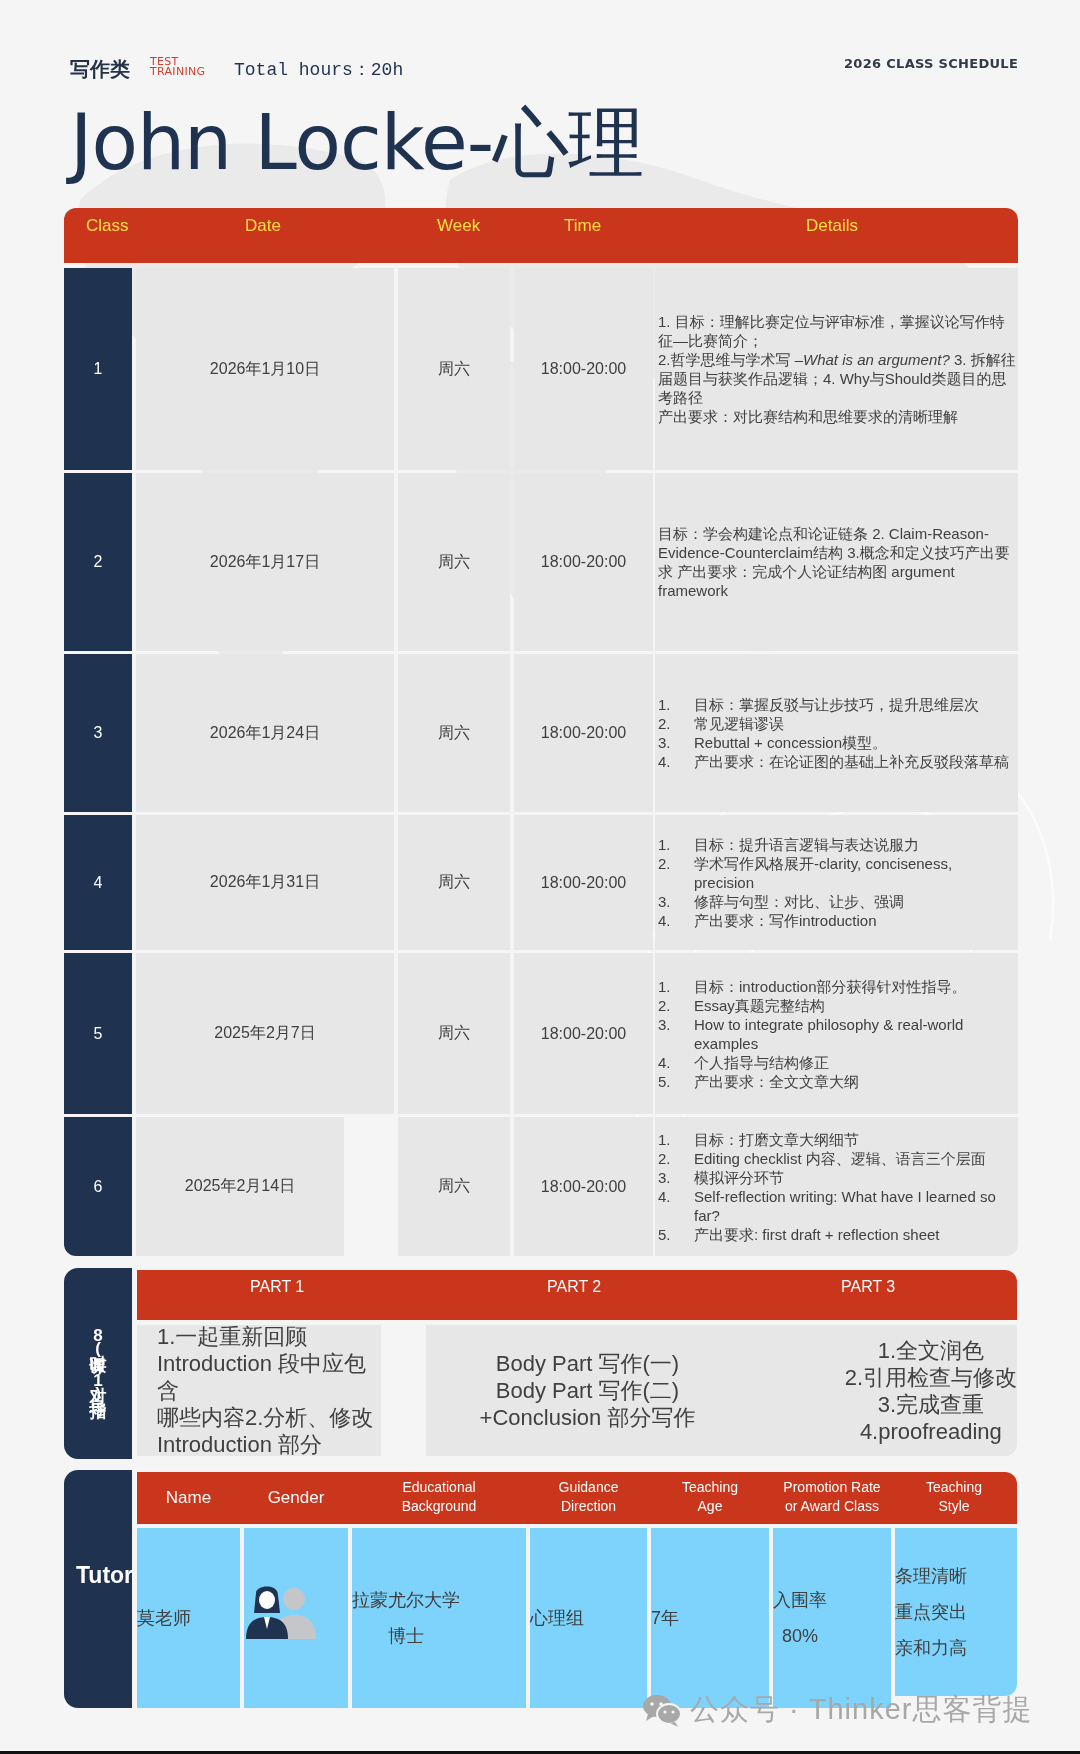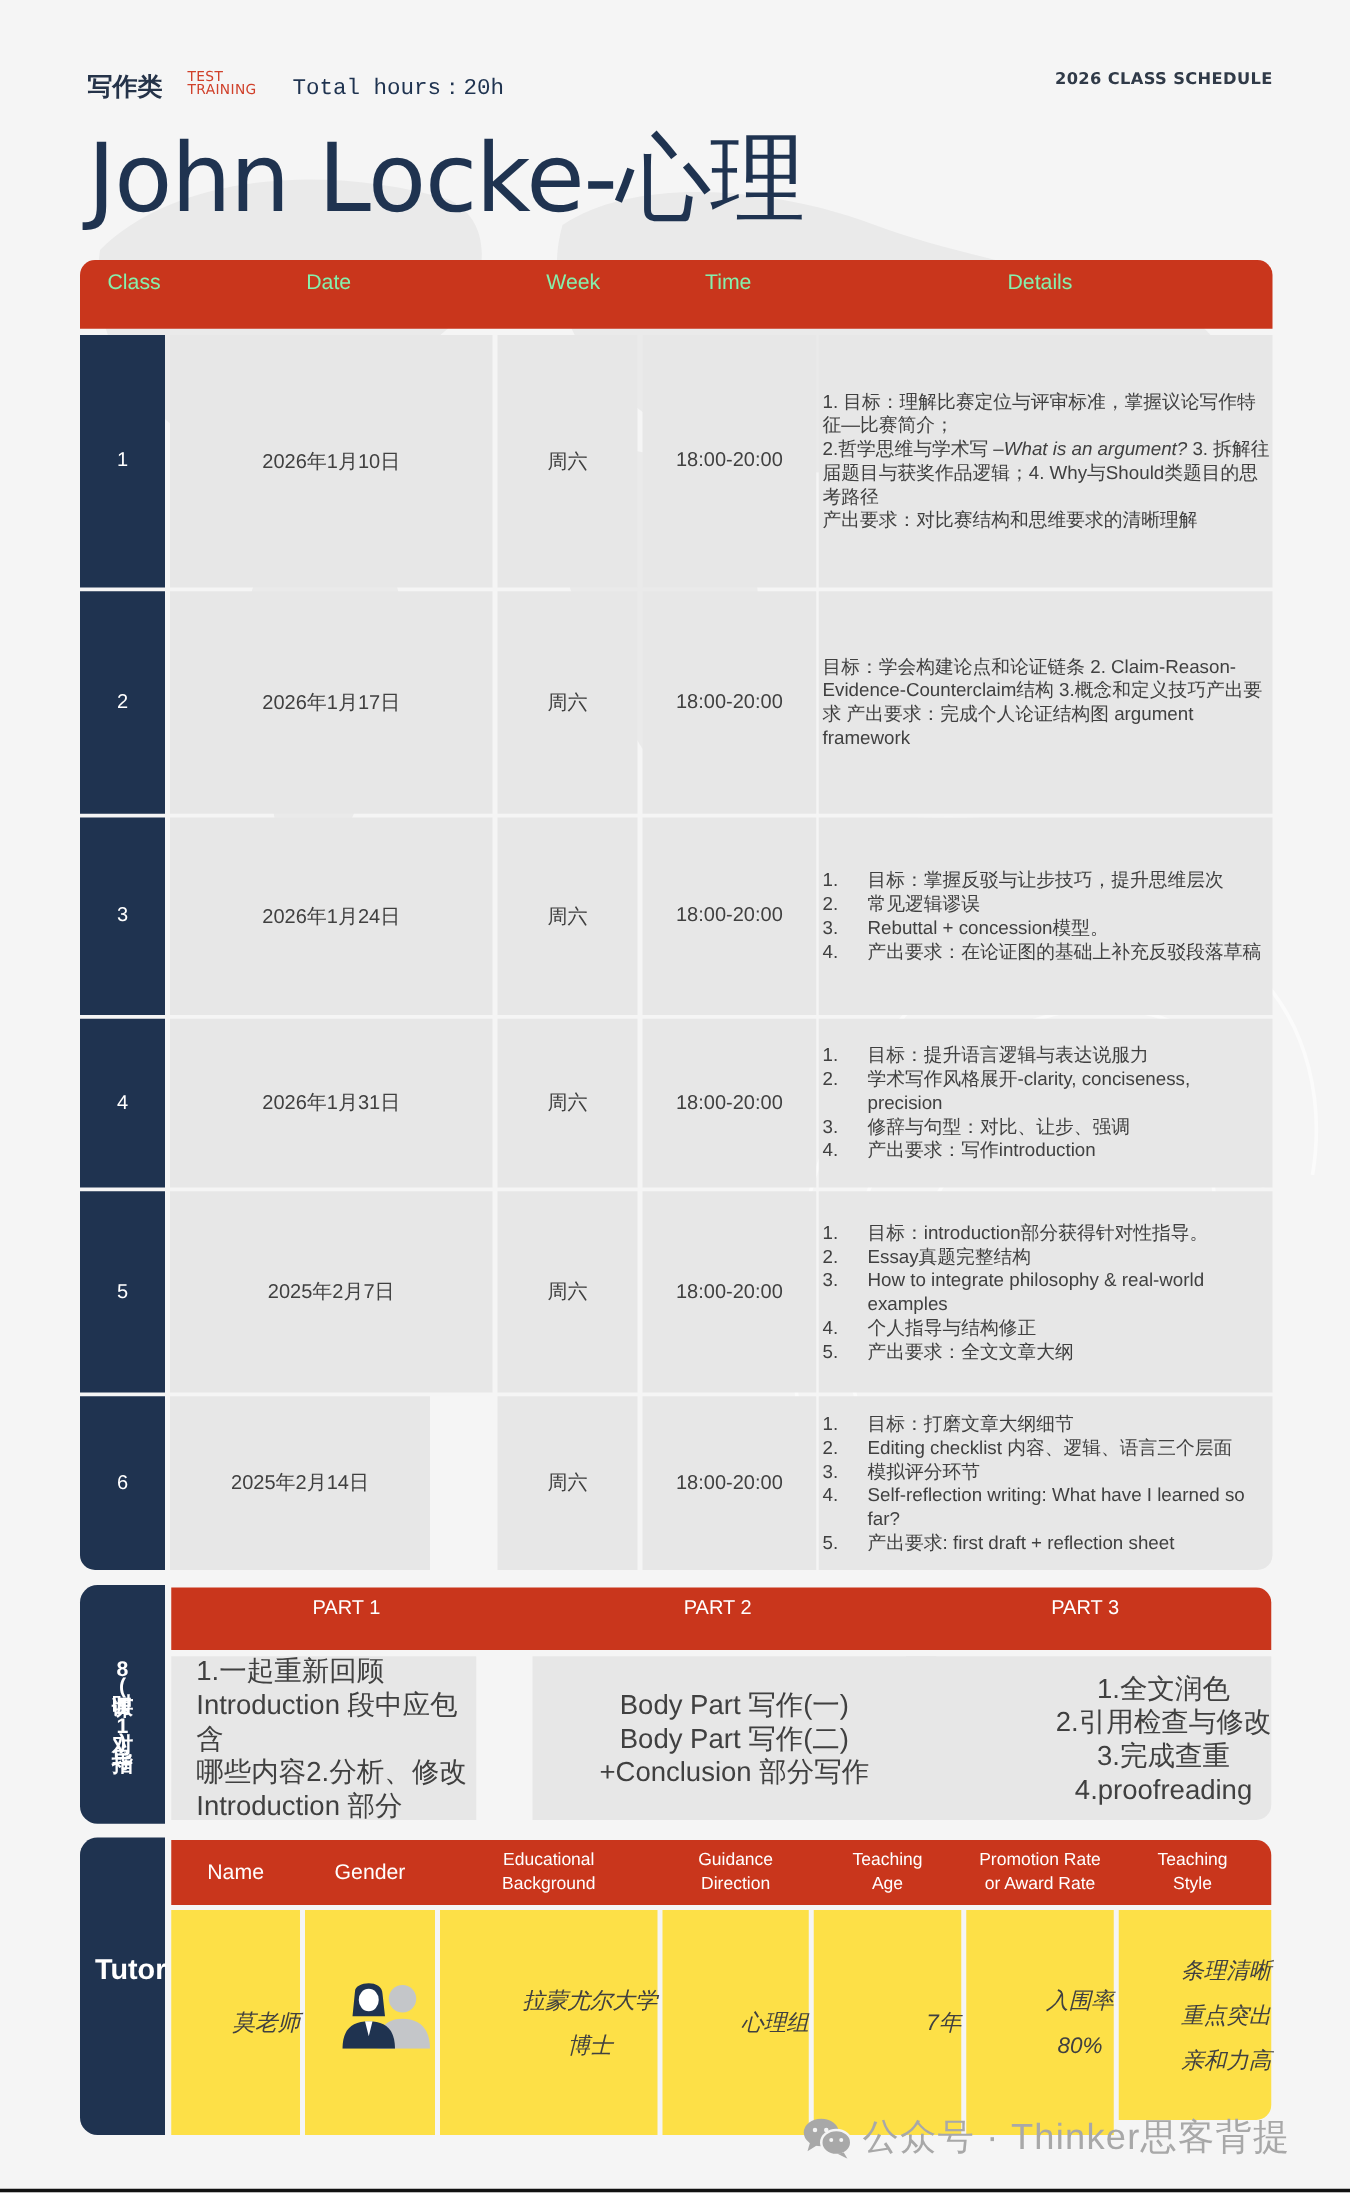--- a/index.html
+++ b/index.html
@@ -23,40 +23,40 @@
   .cat { left: 70px; top: 56px; font-size: 20px; font-weight: bold; color: #253349; }
   .brand { left: 150px; top: 57px; font-size: 11px; line-height: 10px; color: #d0402a; font-family: "DejaVu Sans", sans-serif; letter-spacing: 0.3px; }
   .hours { left: 234px; top: 57px; font-size: 18px; color: #1f3350; font-family: "Liberation Mono", "DejaVu Sans Mono", monospace; }
   .sched { left: 844px; top: 56px; font-size: 13px; font-weight: bold; color: #303a48; letter-spacing: 0.3px; font-family: "DejaVu Sans", sans-serif; }
   .title { left: 70px; top: 98px; font-size: 76px; color: #1f3350; font-family: "DejaVu Sans", sans-serif; letter-spacing: -1px; line-height: 90px; }
 
   
   .hdr {
     left: 64px; top: 208px; width: 954px; height: 55px;
     background: #c9361c; border-radius: 12px 12px 0 0;
-    color: #86efac; font-size: 17px;
+    color: #fde047; font-size: 17px;
   }
   .hdr span { position: absolute; top: 8px; }
 
   .cell { position: absolute; background: #e7e7e7; display: flex; align-items: center; justify-content: center; font-size: 16px; color: #404040; }
   .classcell { position: absolute; background: #1f3350; color: #fff; display: flex; align-items: center; justify-content: center; font-size: 16px; }
   .details { position: absolute; background: #e7e7e7; font-size: 15px; line-height: 19px; color: #404040; padding: 0 2px 0 3px; display: flex; flex-direction: column; justify-content: center; }
   .details ol { list-style: none; }
   .details li { display: flex; }
   .details li .n { width: 36px; flex: none; }
   .details p { margin: 0; }
 
   
   .side-dark { position: absolute; background: #1f3350; color: #fff; }
   .part-hdr { position: absolute; background: #c9361c; color: #fff; font-size: 16px; }
   .part-cell { position: absolute; background: #e7e7e7; display: flex; align-items: center; font-size: 22px; line-height: 27px; color: #404040; }
   .vert { writing-mode: vertical-rl; text-orientation: upright; font-weight: bold; font-size: 17px; letter-spacing: -2px; }
 
   .tutor-hdr span { position: absolute; text-align: center; font-size: 14px; line-height: 19px; }
-  .tcell { position: absolute; background: #fde047; display: flex; align-items: center; justify-content: flex-end; font-size: 18px; color: #404040; text-align: center; line-height: 36px; font-style: italic; }
+  .tcell { position: absolute; background: #7dd3fc; display: flex; align-items: center; justify-content: flex-start; font-size: 18px; color: #404040; text-align: center; line-height: 36px; }
 
   .watermark { left: 642px; top: 1690px; font-size: 29px; color: #a8a8a8; letter-spacing: 1px; display: flex; align-items: center; gap: 8px; }
   .bottom-line { left: 0; top: 1751px; width: 1080px; height: 3px; background: #111; }
 </style>
 </head>
 <body>
 
 <svg class="bg-map" viewBox="0 0 960 1000">
   <g fill="#e2e2e2">
     <path d="M20 80 C80 20 200 10 300 40 C340 60 330 120 290 150 C250 200 200 220 170 260 C140 300 120 260 90 230 C50 200 10 150 20 80 Z"></path>
@@ -254,21 +254,21 @@
 
 <div class="side-dark" style="left:64px;top:1470px;width:68px;height:238px;border-radius:14px 0 0 14px">
   <span class="abs" style="left:12px;top:92px;font-size:23px;font-weight:bold">Tutor</span>
 </div>
 <div class="part-hdr tutor-hdr" style="left:137px;top:1472px;width:880px;height:52px;border-radius:0 12px 0 0">
   <span style="left:0;width:103px;top:16px;font-size:17px">Name</span>
   <span style="left:107px;width:104px;top:16px;font-size:17px">Gender</span>
   <span style="left:215px;width:174px;top:6px"><span style="position:static">Educational</span><br><span style="position:static">Background</span></span>
   <span style="left:393px;width:117px;top:6px"><span style="position:static">Guidance</span><br><span style="position:static">Direction</span></span>
   <span style="left:514px;width:118px;top:6px"><span style="position:static">Teaching</span><br><span style="position:static">Age</span></span>
-  <span style="left:636px;width:118px;top:6px"><span style="position:static">Promotion Rate</span><br><span style="position:static">or Award Rate</span></span>
+  <span style="left:636px;width:118px;top:6px"><span style="position:static">Promotion Rate</span><br><span style="position:static">or Award Class</span></span>
   <span style="left:758px;width:118px;top:6px"><span style="position:static">Teaching</span><br><span style="position:static">Style</span></span>
 </div>
 
 <div class="tcell" style="left:137px;top:1528px;width:103px;height:180px">莫老师</div>
 <div class="tcell" style="left:244px;top:1528px;width:104px;height:180px">
   <svg width="76" height="56" viewBox="0 0 76 56" style="margin-top:-14px">
     <g fill="#c4c6c9">
       <circle cx="50" cy="16" r="11"></circle>
       <path d="M30 56 C30 38 38 32 50 32 C62 32 72 38 72 56 Z"></path>
     </g>

